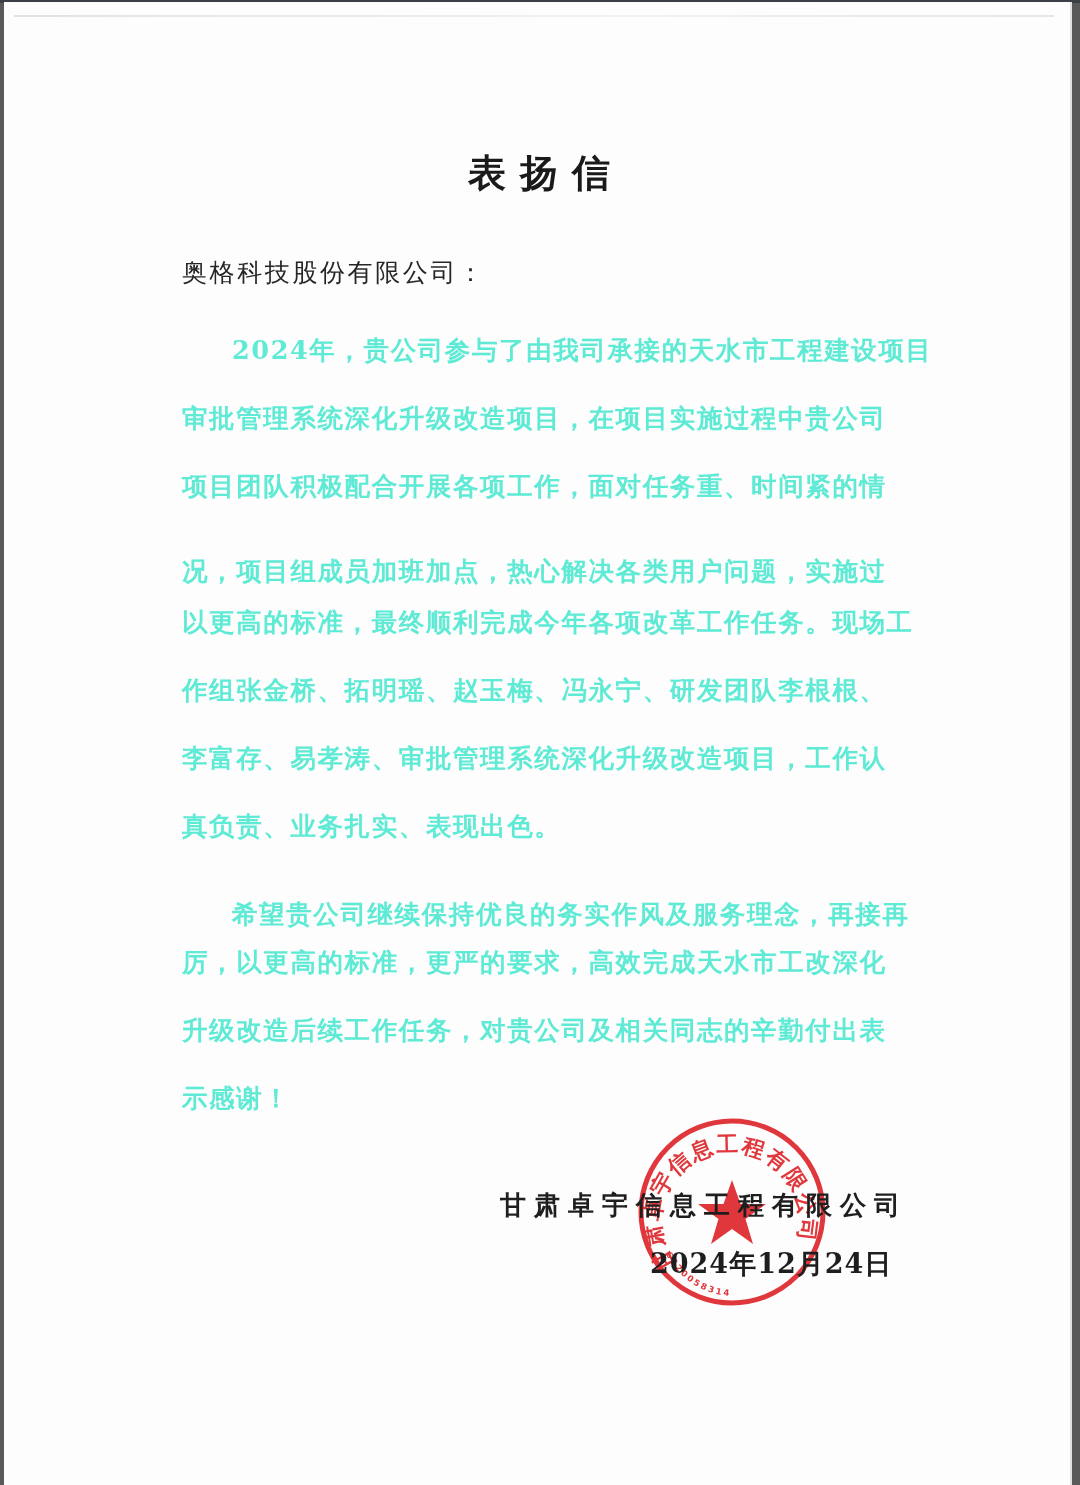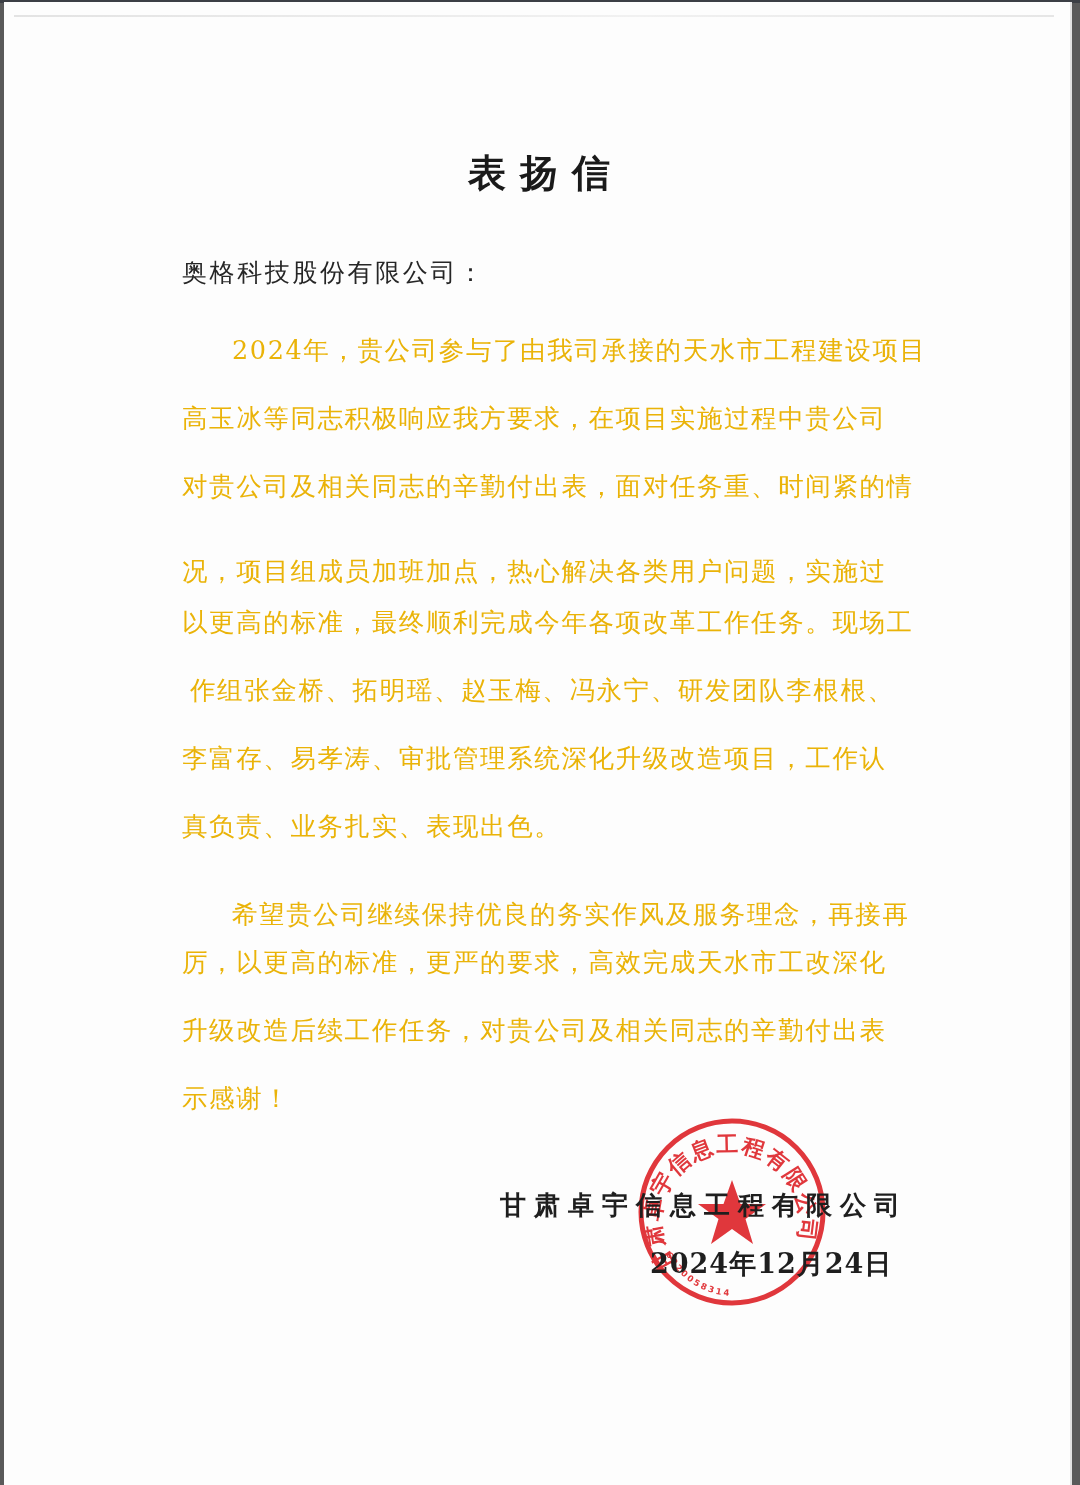--- a/index.html
+++ b/index.html
@@ -56,23 +56,24 @@
     .salutation {
       left: 182px;
       top: 256px;
       letter-spacing: 2.6px;
     }
     .line {
       position: absolute;
       left: 182px;
       font-family: "DejaVu Serif", serif;
       font-size: 25.5px;
-      color: #eab308;
+      color: #5eead4;
       white-space: nowrap;
       letter-spacing: 1.6px;
+      font-weight: bold;
     }
     .line.indent { left: 232px; }
     .sign-company {
       position: absolute;
       left: 500px;
       top: 1188px;
       font-family: "DejaVu Sans", sans-serif;
       font-weight: bold;
       font-size: 26px;
       letter-spacing: 8px;
@@ -110,25 +111,25 @@
 
 <div class="page">
   <div class="scan-line"></div>
 </div>
 
 <div class="title">表扬信</div>
 
 <div class="body-text salutation">奥格科技股份有限公司：</div>
 
 <div class="line indent" style="top:333px;">2024年，贵公司参与了由我司承接的天水市工程建设项目</div>
-<div class="line" style="top:401px;">高玉冰等同志积极响应我方要求，在项目实施过程中贵公司</div>
-<div class="line" style="top:469px;">对贵公司及相关同志的辛勤付出表，面对任务重、时间紧的情</div>
+<div class="line" style="top:401px;">审批管理系统深化升级改造项目，在项目实施过程中贵公司</div>
+<div class="line" style="top:469px;">项目团队积极配合开展各项工作，面对任务重、时间紧的情</div>
 <div class="line" style="top:554px;">况，项目组成员加班加点，热心解决各类用户问题，实施过</div>
 <div class="line" style="top:605px;">以更高的标准，最终顺利完成今年各项改革工作任务。现场工</div>
-<div class="line" style="top:673px;margin-left:8px;">作组张金桥、拓明瑶、赵玉梅、冯永宁、研发团队李根根、</div>
+<div class="line" style="top:673px;">作组张金桥、拓明瑶、赵玉梅、冯永宁、研发团队李根根、</div>
 <div class="line" style="top:741px;">李富存、易孝涛、审批管理系统深化升级改造项目，工作认</div>
 <div class="line" style="top:809px;">真负责、业务扎实、表现出色。</div>
 
 <div class="line indent" style="top:877px;margin-top:20px;">希望贵公司继续保持优良的务实作风及服务理念，再接再</div>
 <div class="line" style="top:945px;text-align:center;">厉，以更高的标准，更严的要求，高效完成天水市工改深化</div>
 <div class="line" style="top:1013px;">升级改造后续工作任务，对贵公司及相关同志的辛勤付出表</div>
 <div class="line" style="top:1081px;">示感谢！</div>
 
 <svg class="stamp" viewBox="0 0 192 192">
   <defs>

